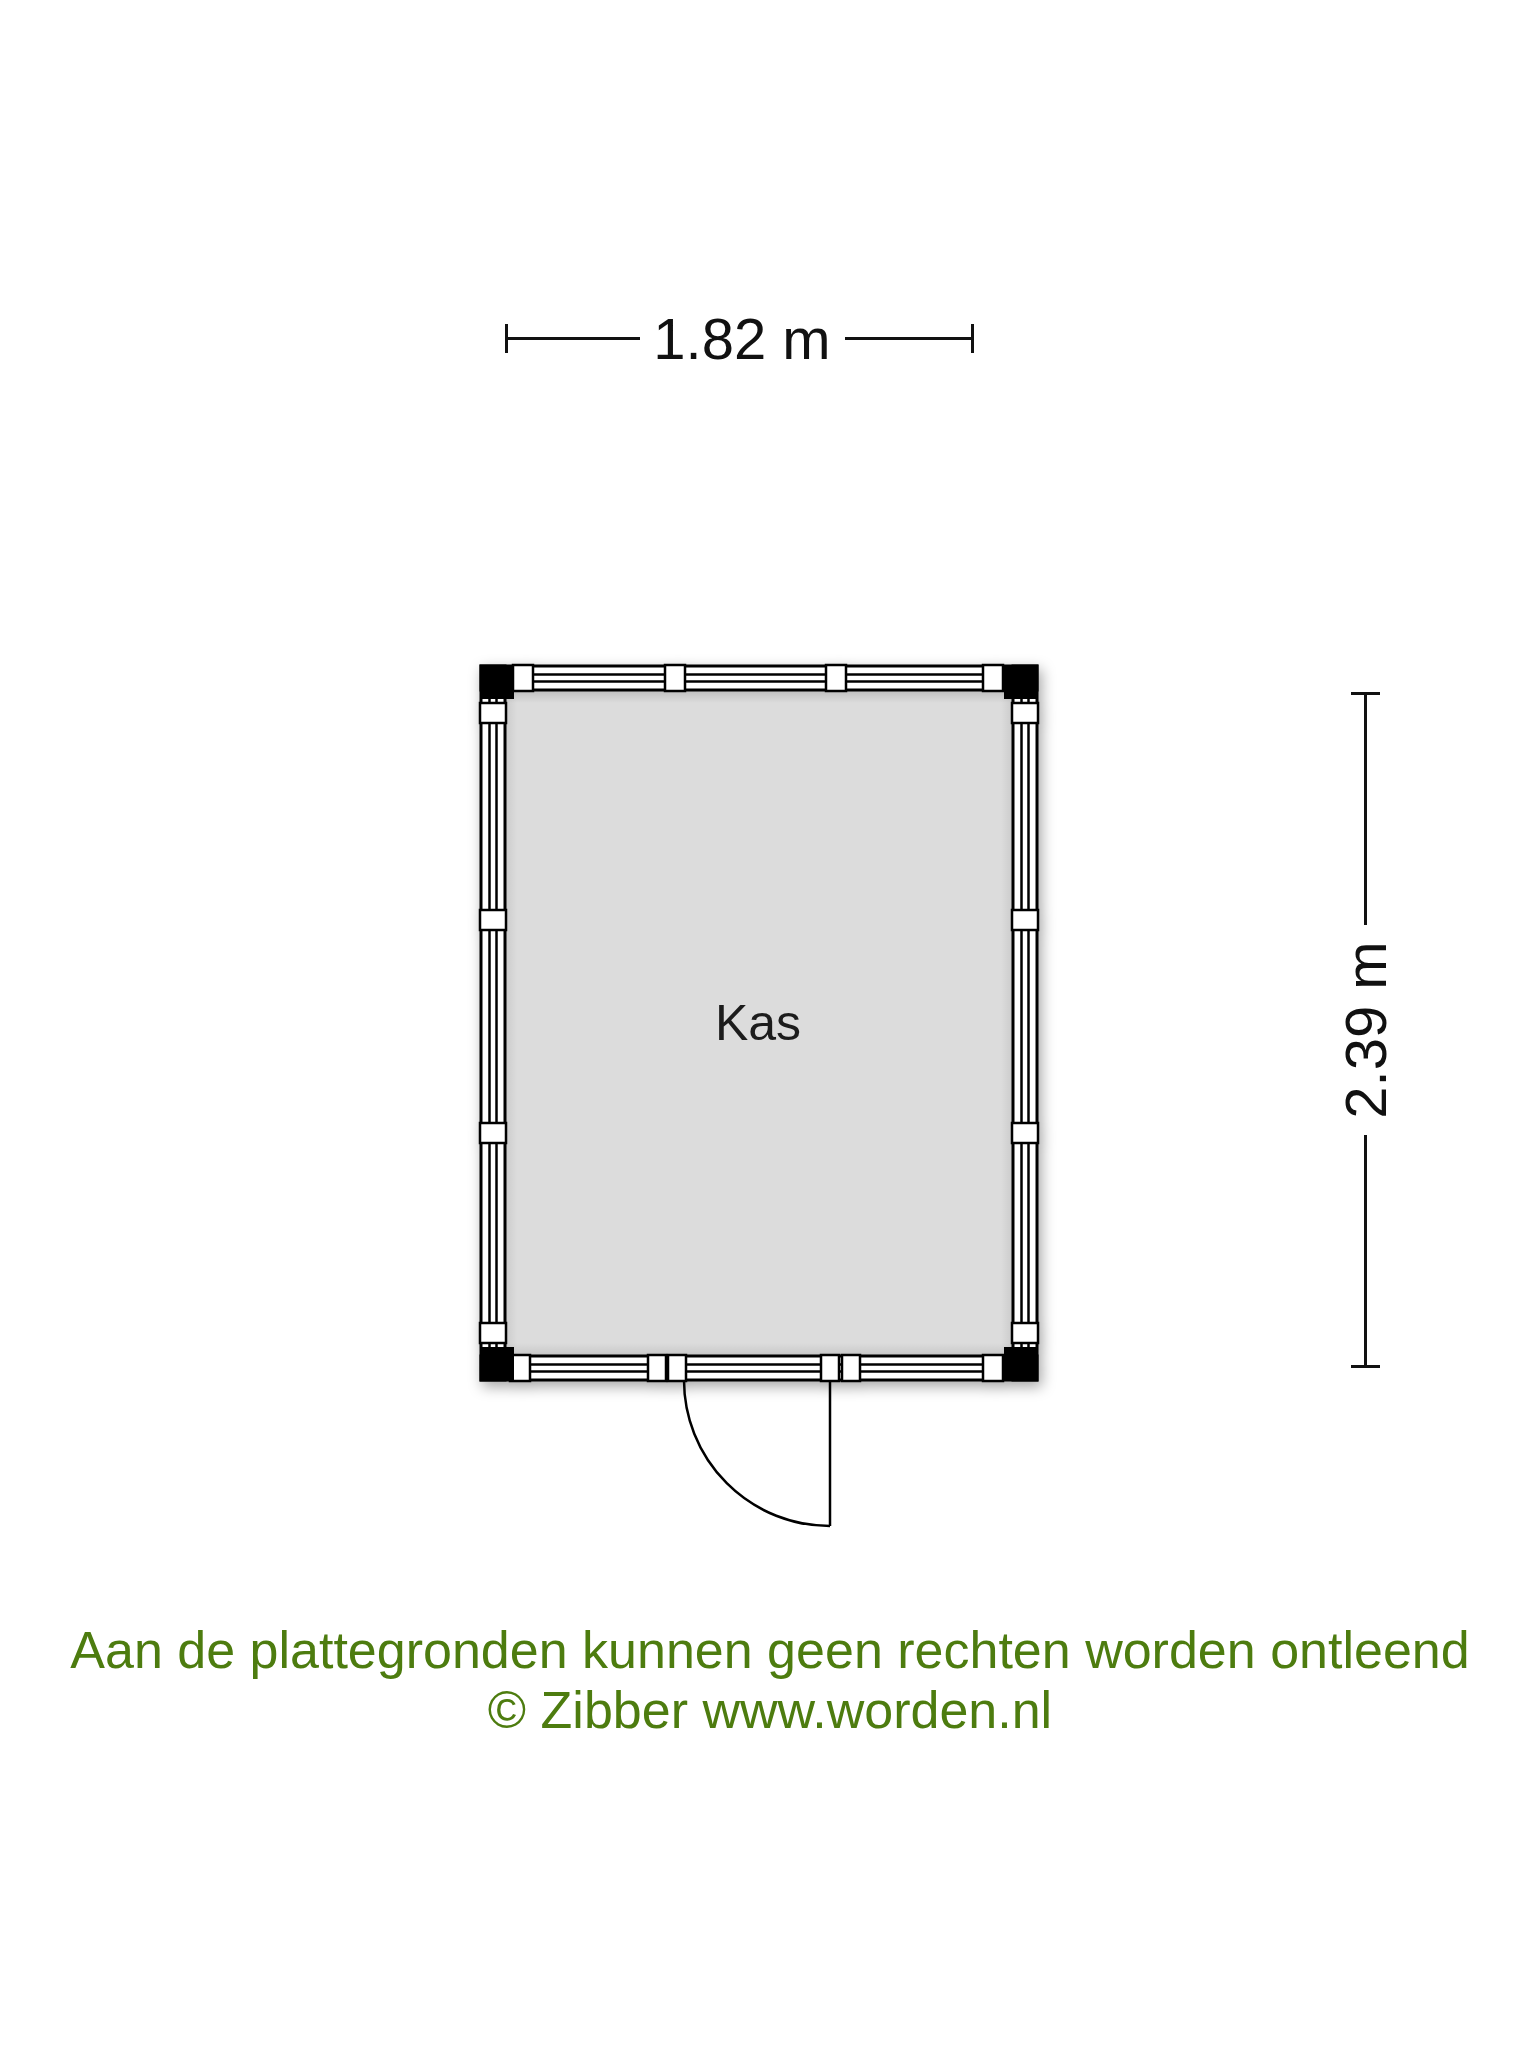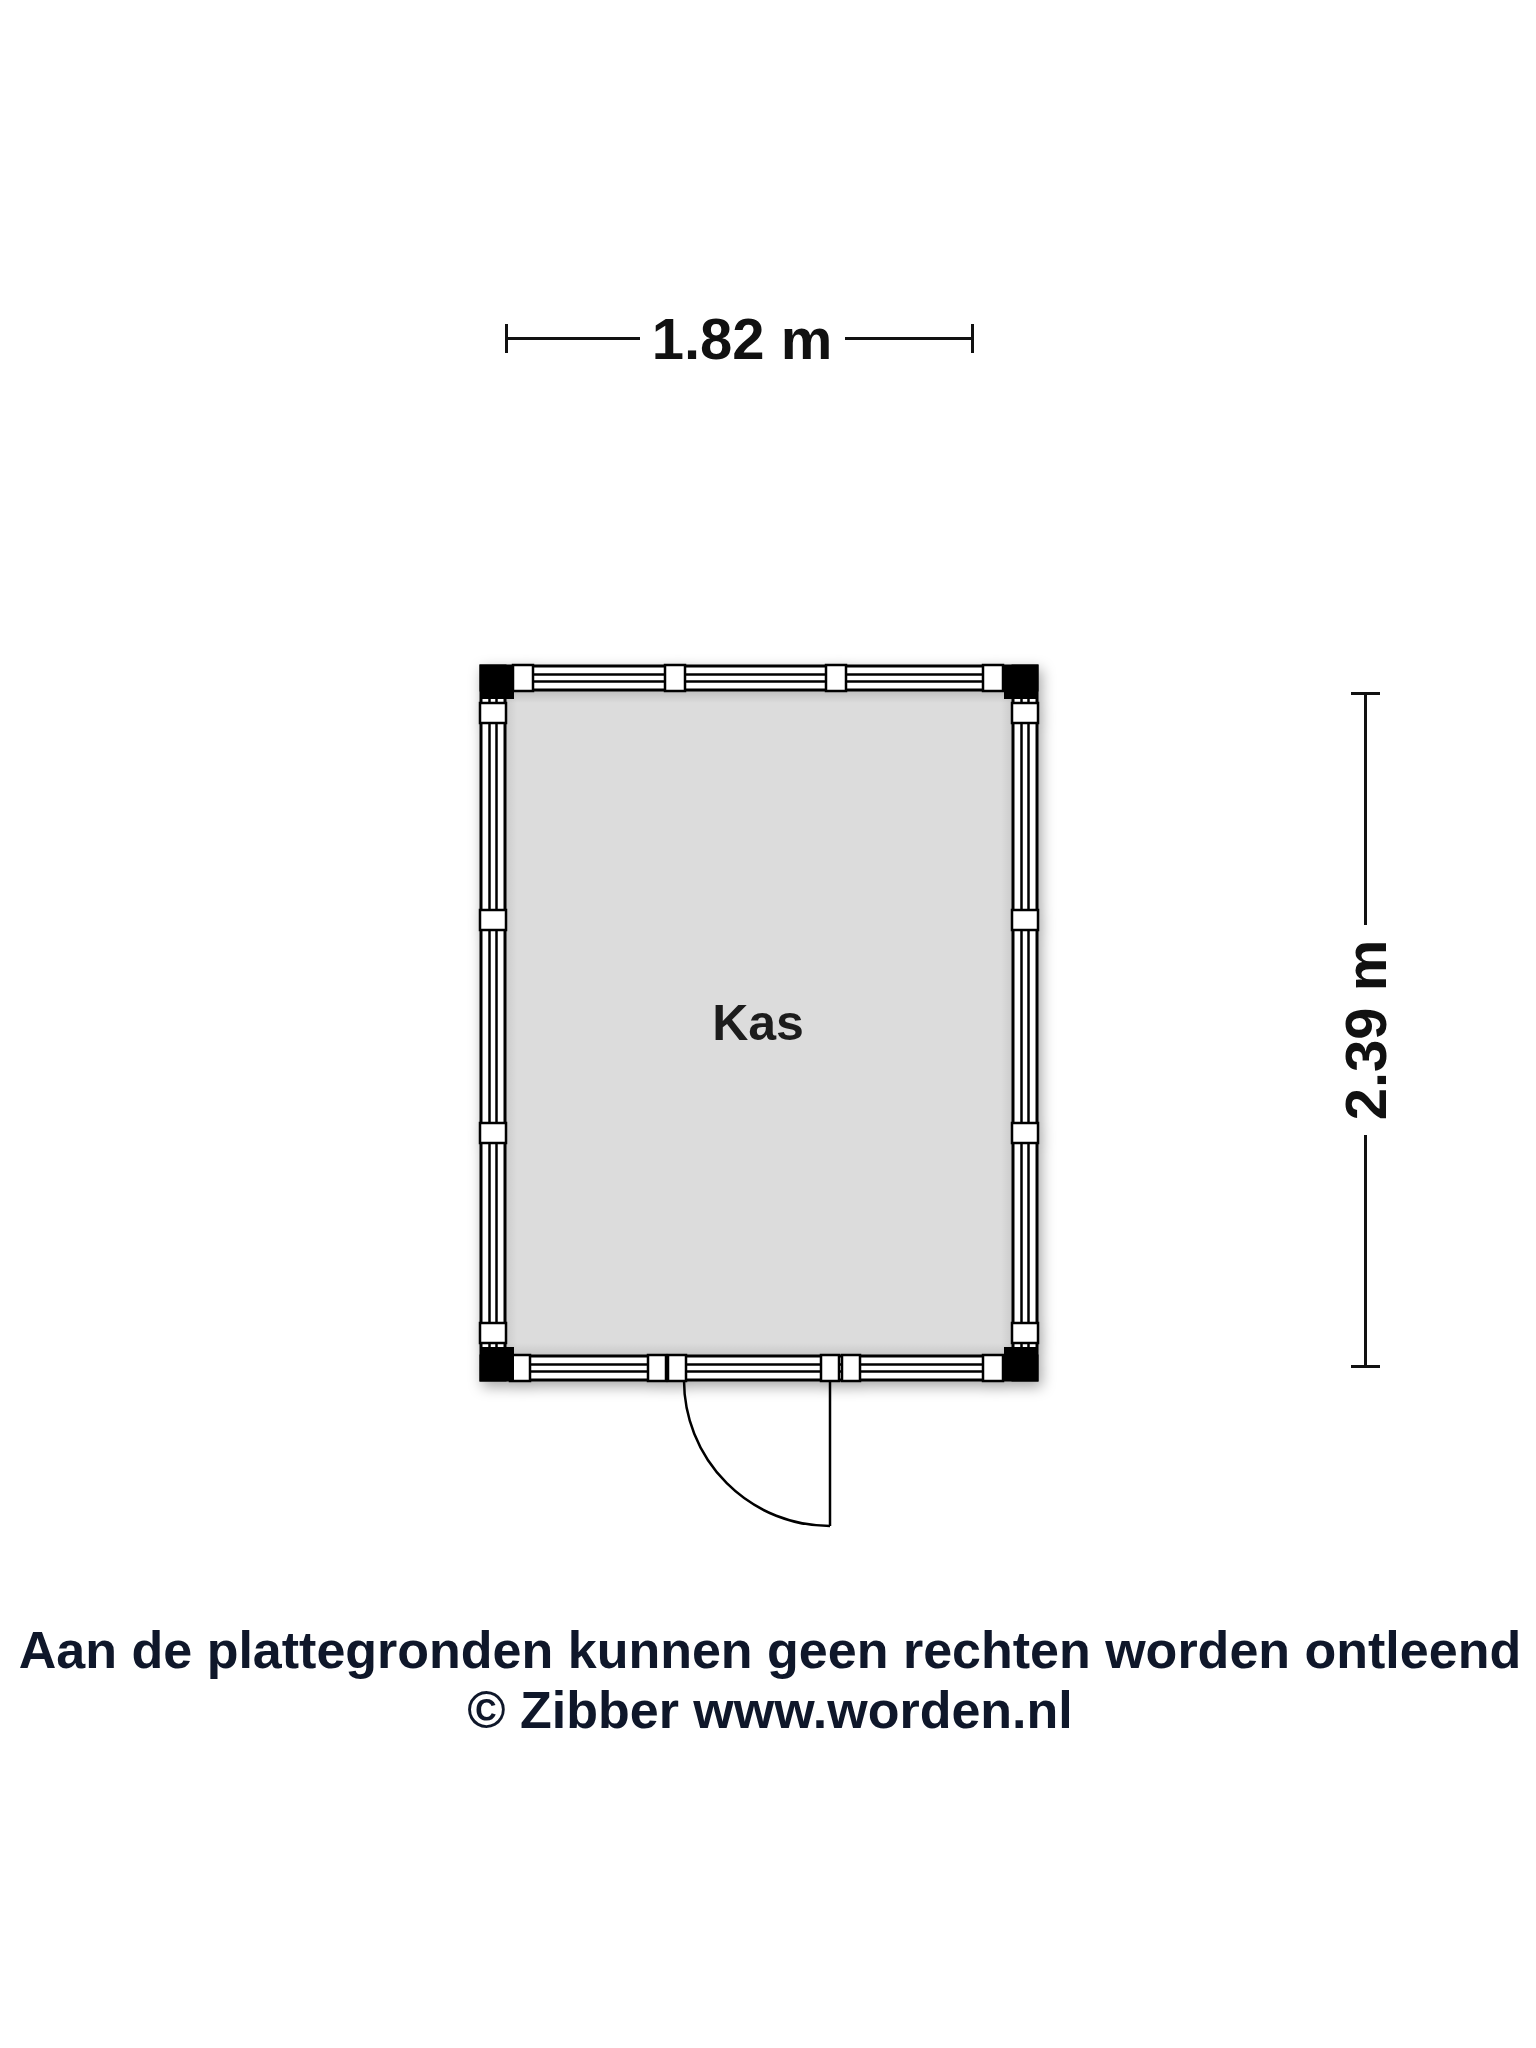--- a/index.html
+++ b/index.html
@@ -7,21 +7,20 @@
     padding: 0;
     background: #ffffff;
   }
   .stage {
     position: relative;
     width: 1536px;
     height: 2048px;
     background: #ffffff;
     overflow: hidden;
     font-family: "Liberation Sans", "DejaVu Sans", sans-serif;
-    font-weight: bold;
   }
   .plan-svg {
     position: absolute;
     left: 0;
     top: 0;
   }
   .dim-text {
     font-family: "Liberation Sans", "DejaVu Sans", sans-serif;
     font-size: 58px;
     fill: #111111;
@@ -30,21 +29,21 @@
     font-family: "Liberation Sans", "DejaVu Sans", sans-serif;
     font-size: 50px;
     fill: #1c1c1c;
   }
   .footer {
     position: absolute;
     left: 0;
     right: 4px;
     top: 1620px;
     text-align: center;
-    color: #0f172a;
+    color: #4d7c0f;
     font-size: 52px;
     line-height: 60px;
     white-space: nowrap;
     margin-left: 8px;
   }
 </style>
 </head>
 <body>
 
 <div class="stage">

